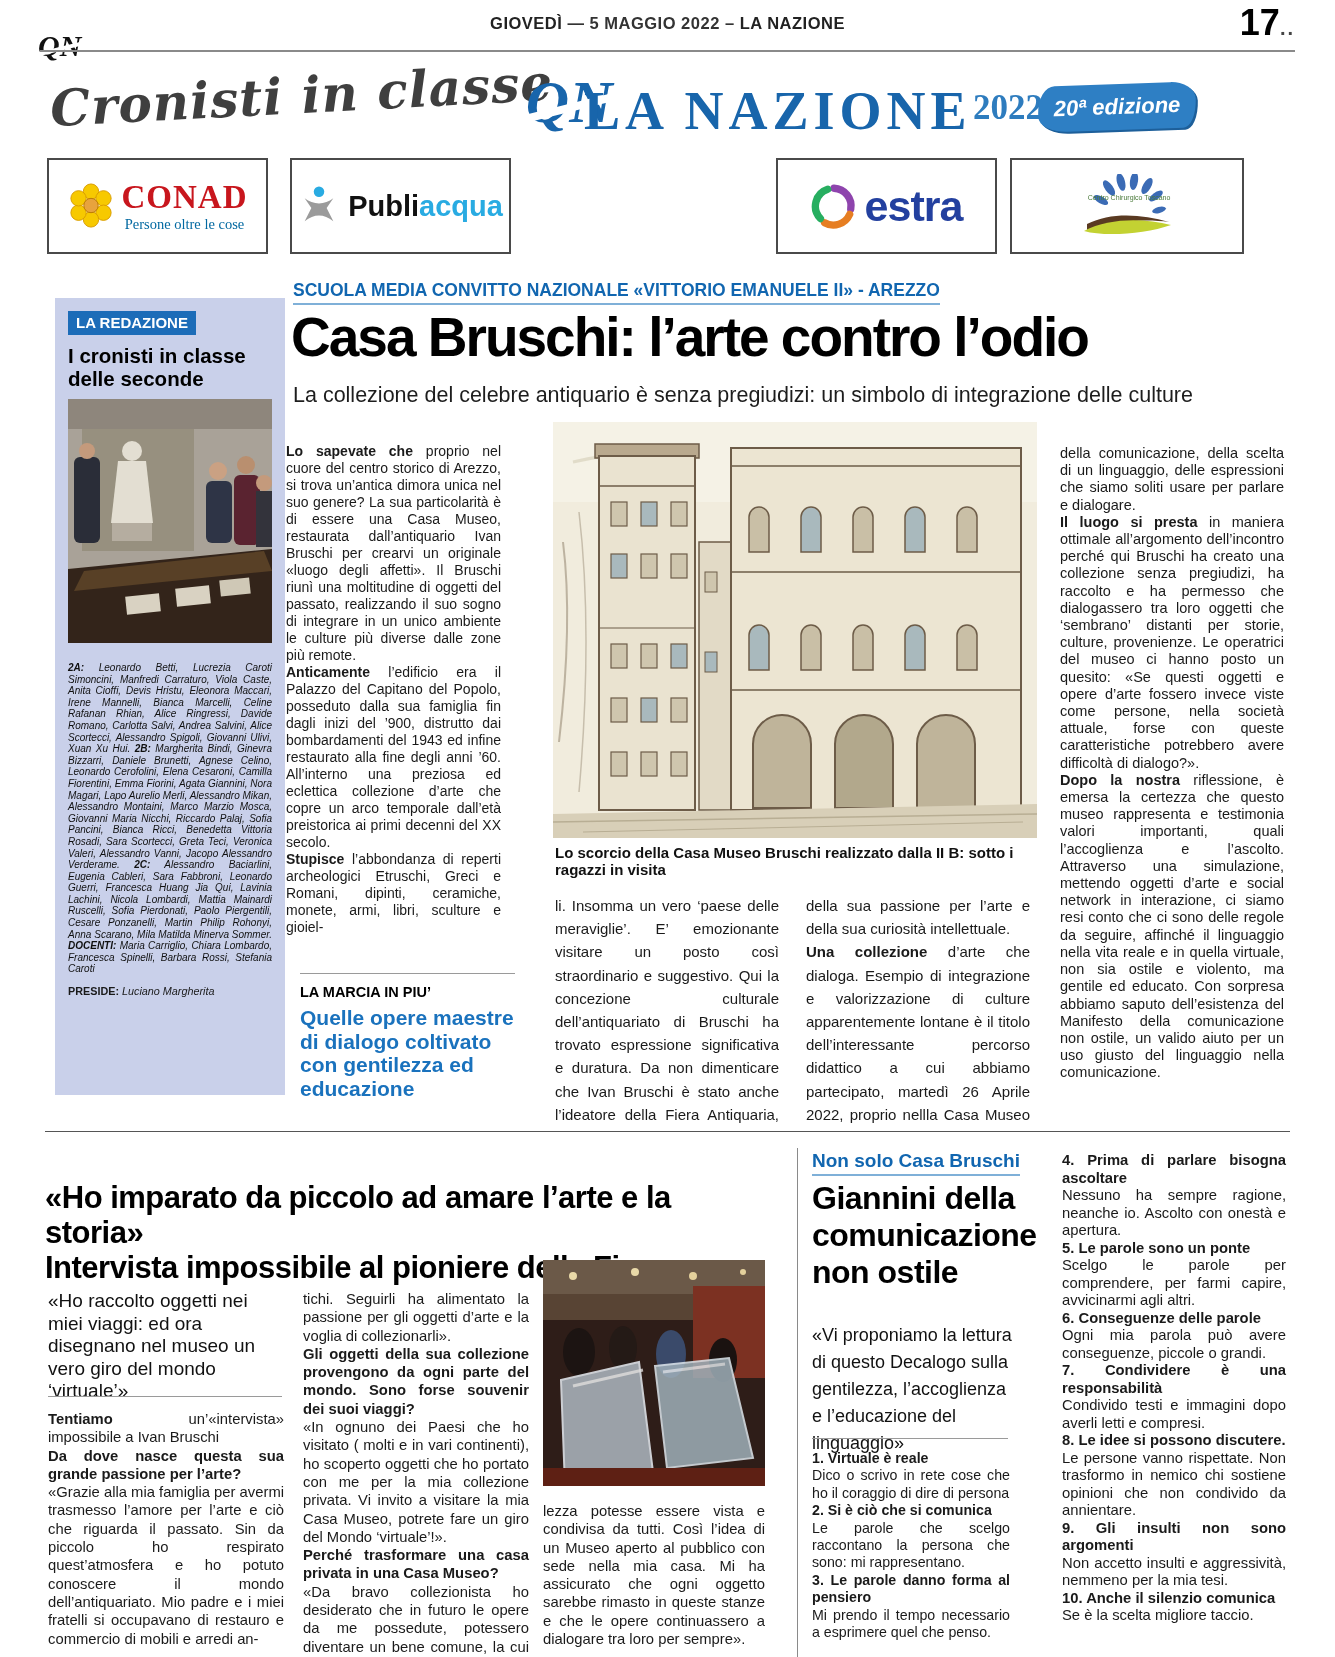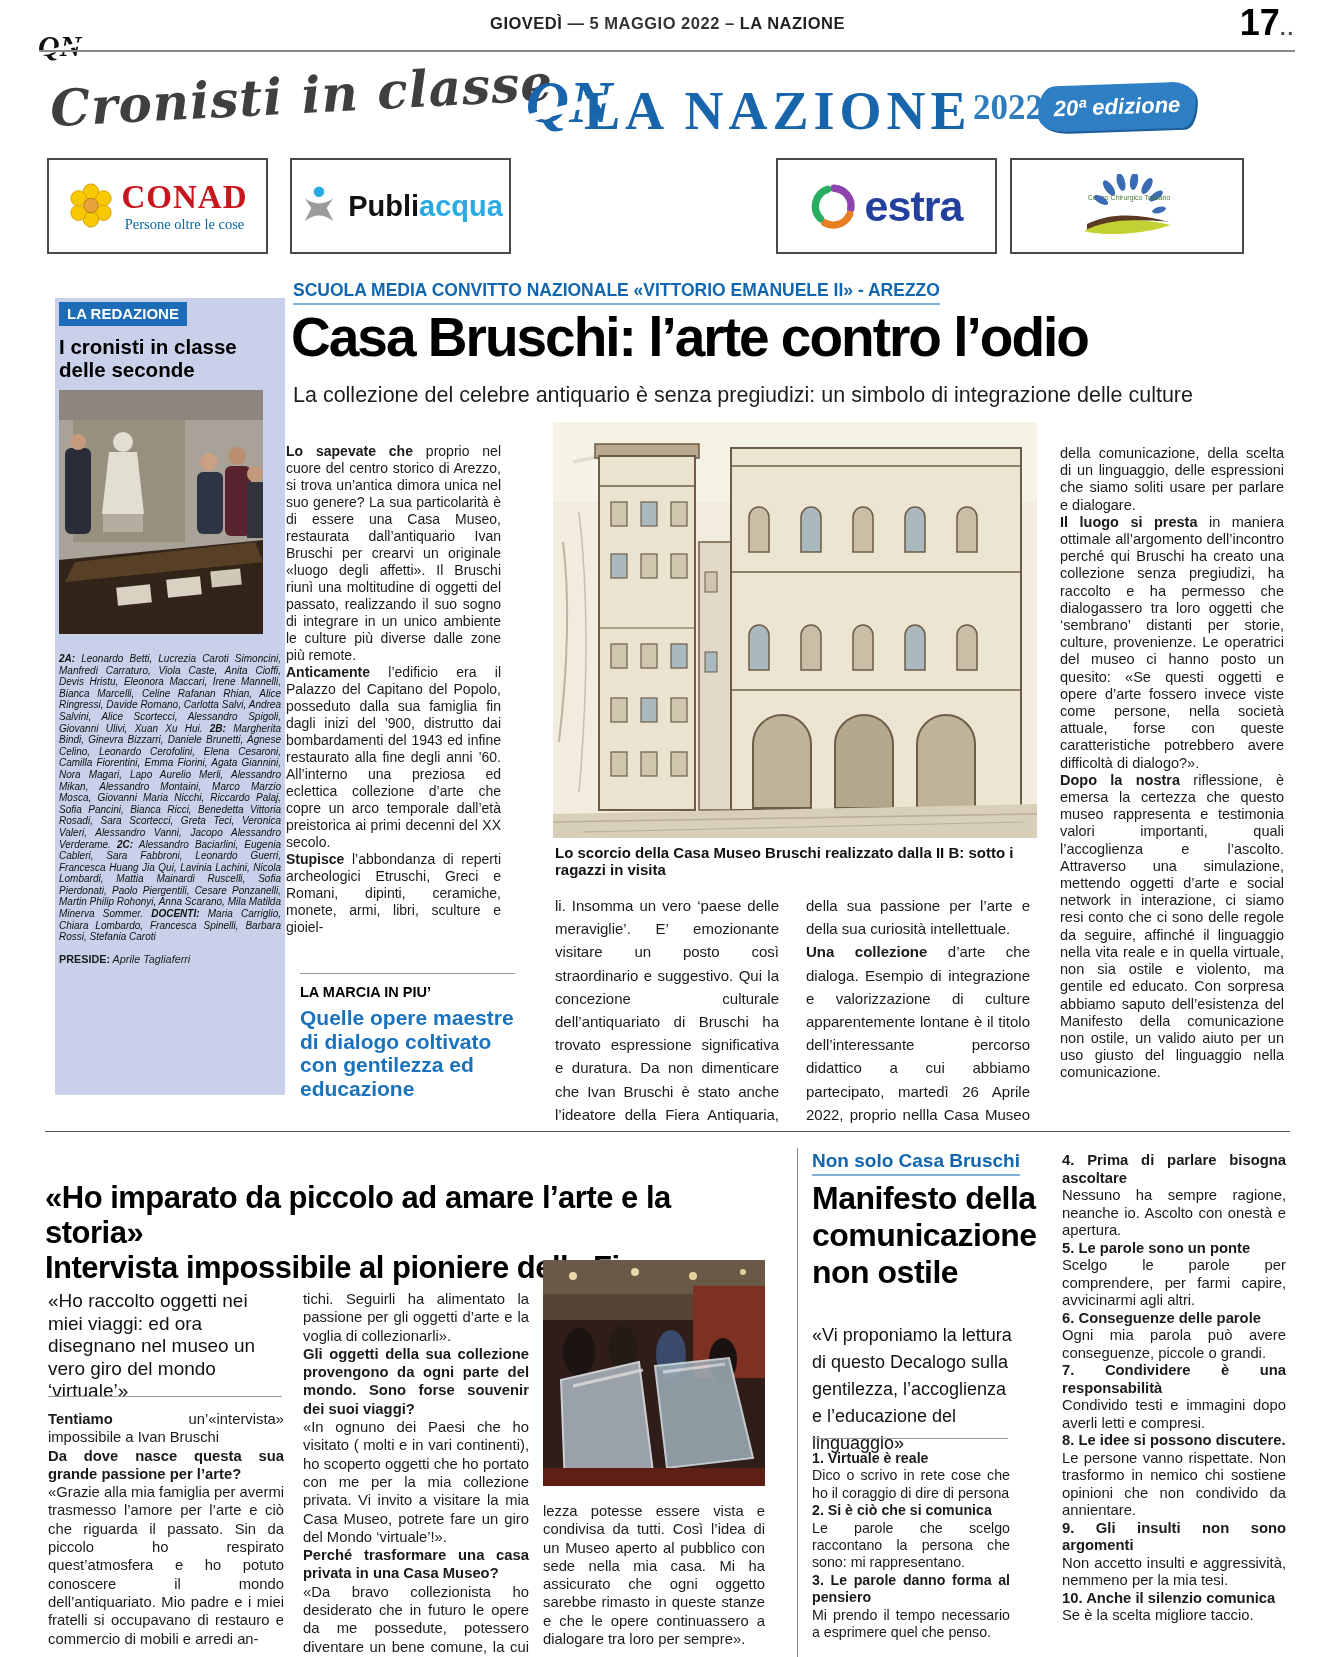--- a/index.html
+++ b/index.html
@@ -35,21 +35,21 @@
   .sp-col{display:flex;flex-direction:column;align-items:center;line-height:1}
   .conad-name{font-family:"Liberation Serif",serif;font-weight:900;font-size:33px;color:#c8161d;letter-spacing:1px}
   .conad-tag{font-family:"Liberation Serif",serif;font-size:14.5px;color:#0369a1;margin-top:3px}
   .publi-name{font-size:29px;font-weight:800;color:#111}
   .publi-name .blue{color:#29abe2}
   .chimet-name{font-family:"Liberation Serif",serif;font-style:italic;font-weight:800;font-size:30px;color:#c1121c}
   .chimet-tag{font-size:6.5px;color:#c1121c;letter-spacing:.5px;margin-top:3px}
   .estra-name{font-size:43px;font-weight:600;color:#23409f;letter-spacing:-1px}
   .centro-wrap{display:flex;flex-direction:column;align-items:center}
   
-  #redazione{left:55px;top:298px;width:230px;height:797px;background:#c9d0ea;padding:4px;box-sizing:border-box;overflow:hidden}
+  #redazione{left:55px;top:298px;width:230px;height:797px;background:#c9d0ea;padding:13px;box-sizing:border-box;overflow:hidden}
   #red-badge{display:inline-block;background:#1c6cb8;color:#fff;font-weight:800;font-size:15px;padding:3px 8px 4px}
   #red-title{font-size:20.5px;font-weight:800;line-height:23px;margin-top:9px;color:#000}
   #red-photo{width:204px;height:244px;margin-top:9px;display:block}
   #red-names{margin-top:19px;font-size:10px;line-height:11.6px;font-style:italic;text-align:justify;color:#101010}
   #red-names b{font-weight:800}
   #red-preside{font-size:10.8px;line-height:11.6px;font-style:italic;text-align:left}
   #red-preside b{font-weight:800;font-style:normal}
   
   .kicker{color:#1166b0;font-weight:700}
   .kicker span{display:inline-block;border-bottom:2px solid #7fb0d8;padding-bottom:2px}
@@ -197,21 +197,21 @@
       <rect x="108" y="188" width="34" height="18" fill="#d9d2c2" transform="rotate(-6 125 197)"></rect>
       <rect x="152" y="180" width="30" height="16" fill="#cfc8b6" transform="rotate(-6 167 188)"></rect>
     </svg>
     <p id="red-names">
       <b>2A:</b> <span>Leonardo Betti, Lucrezia Caroti Simoncini, Manfredi Carraturo, Viola Caste, Anita Cioffi, Devis Hristu, Eleonora Maccari, Irene Mannelli, Bianca Marcelli, Celine Rafanan Rhian, Alice Ringressi, Davide Romano, Carlotta Salvi, Andrea Salvini, Alice Scortecci, Alessandro Spigoli, Giovanni Ulivi, Xuan Xu Hui.</span>
       <b>2B:</b> <span>Margherita Bindi, Ginevra Bizzarri, Daniele Brunetti, Agnese Celino, Leonardo Cerofolini, Elena Cesaroni, Camilla Fiorentini, Emma Fiorini, Agata Giannini, Nora Magari, Lapo Aurelio Merli, Alessandro Mikan, Alessandro Montaini, Marco Marzio Mosca, Giovanni Maria Nicchi, Riccardo Palaj, Sofia Pancini, Bianca Ricci, Benedetta Vittoria Rosadi, Sara Scortecci, Greta Teci, Veronica Valeri, Alessandro Vanni, Jacopo Alessandro Verderame.</span>
       <b>2C:</b> <span>Alessandro Baciarlini, Eugenia Cableri, Sara Fabbroni, Leonardo Guerri, Francesca Huang Jia Qui, Lavinia Lachini, Nicola Lombardi, Mattia Mainardi Ruscelli, Sofia Pierdonati, Paolo Piergentili, Cesare Ponzanelli, Martin Philip Rohonyi, Anna Scarano, Mila Matilda Minerva Sommer.</span>
       <b>DOCENTI:</b> <span>Maria Carriglio, Chiara Lombardo, Francesca Spinelli, Barbara Rossi, Stefania Caroti</span>
     </p>
     <p id="red-preside">
-      <b>PRESIDE:</b> <span>Aprile Tagliaferri</span>
+      <b>PRESIDE:</b> <span>Luciano Margherita</span>
     </p>
   </aside>
 
   
   <div class="abs kicker" id="ma-kicker">
     <span>SCUOLA MEDIA CONVITTO NAZIONALE «VITTORIO EMANUELE II» - AREZZO</span>
   </div>
   <h1 class="abs" id="ma-headline" style="margin:0">Casa Bruschi: l’arte contro l’odio</h1>
   <div class="abs" id="ma-subtitle">La collezione del celebre antiquario è senza pregiudizi: un simbolo di integrazione delle culture</div>
 
@@ -341,21 +341,21 @@
   </svg>
   <div class="abs bodytext" id="iv-col3">
     <p>lezza potesse essere vista e condivisa da tutti. Così l’idea di un Museo aperto al pubblico con sede nella mia casa. Mi ha assicurato che ogni oggetto sarebbe rimasto in queste stanze e che le opere continuassero a dialogare tra loro per sempre».</p>
   </div>
 
   <div class="abs" id="v-divider"></div>
 
   <div class="abs kicker" id="mf-kicker">
     <span>Non solo Casa Bruschi</span>
   </div>
-  <h2 class="abs" id="mf-headline" style="margin:0">Manifesto della comunicazione non ostile</h2>
+  <h2 class="abs" id="mf-headline" style="margin:0">Giannini della comunicazione non ostile</h2>
   <div class="abs" id="mf-quote">«Vi proponiamo la lettura di questo Decalogo sulla gentilezza, l’accoglienza e l’educazione del linguaggio»</div>
   <div class="abs" id="mf-rule"></div>
 
   <div class="abs bodytext" id="mf-items-a">
     <div class="mf-item">
         <p class="t">1. Virtuale è reale</p>
         <p>Dico o scrivo in rete cose che ho il coraggio di dire di persona</p>
       </div>
     <div class="mf-item">
         <p class="t">2. Si è ciò che si comunica</p>

